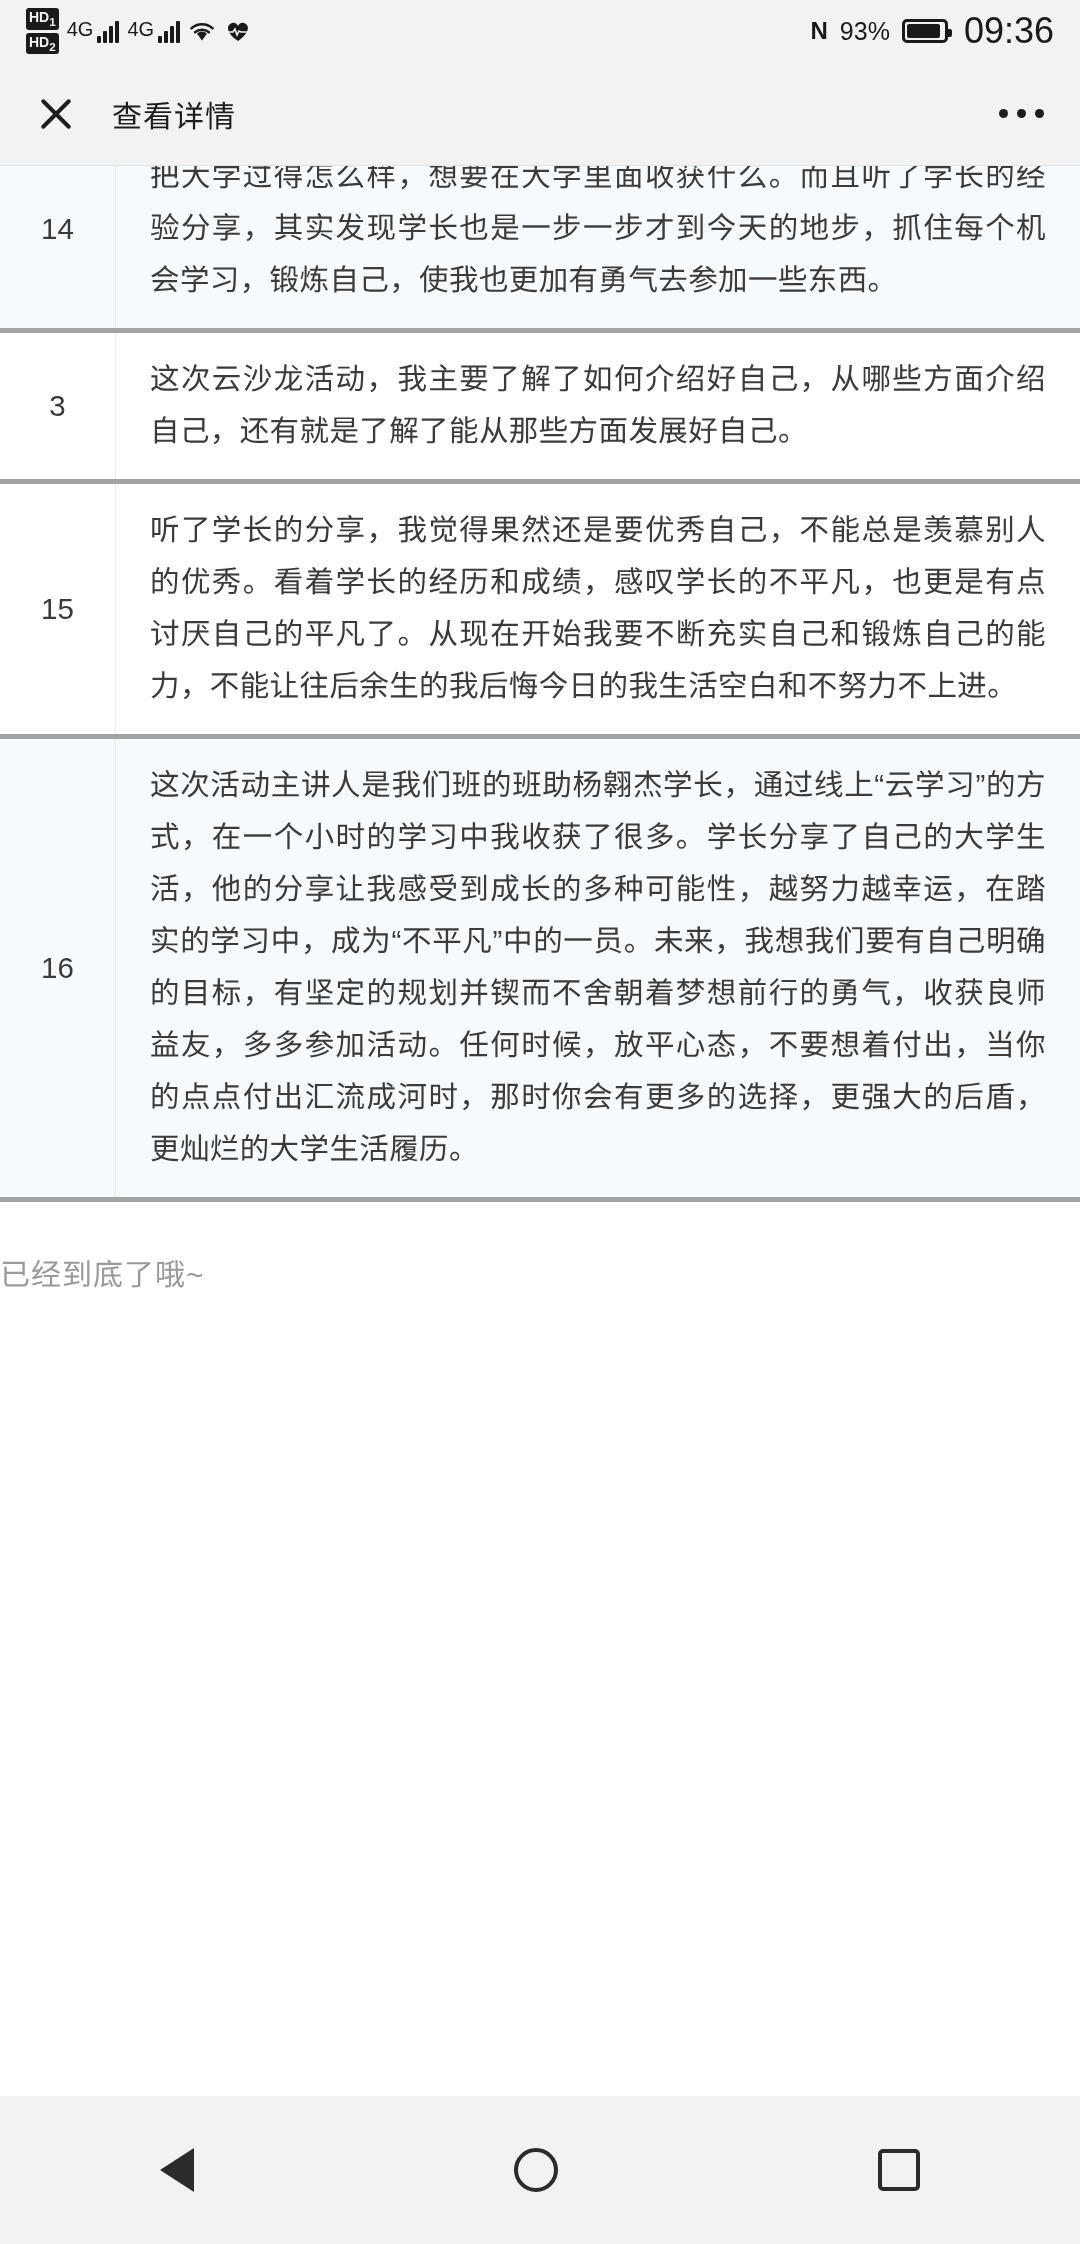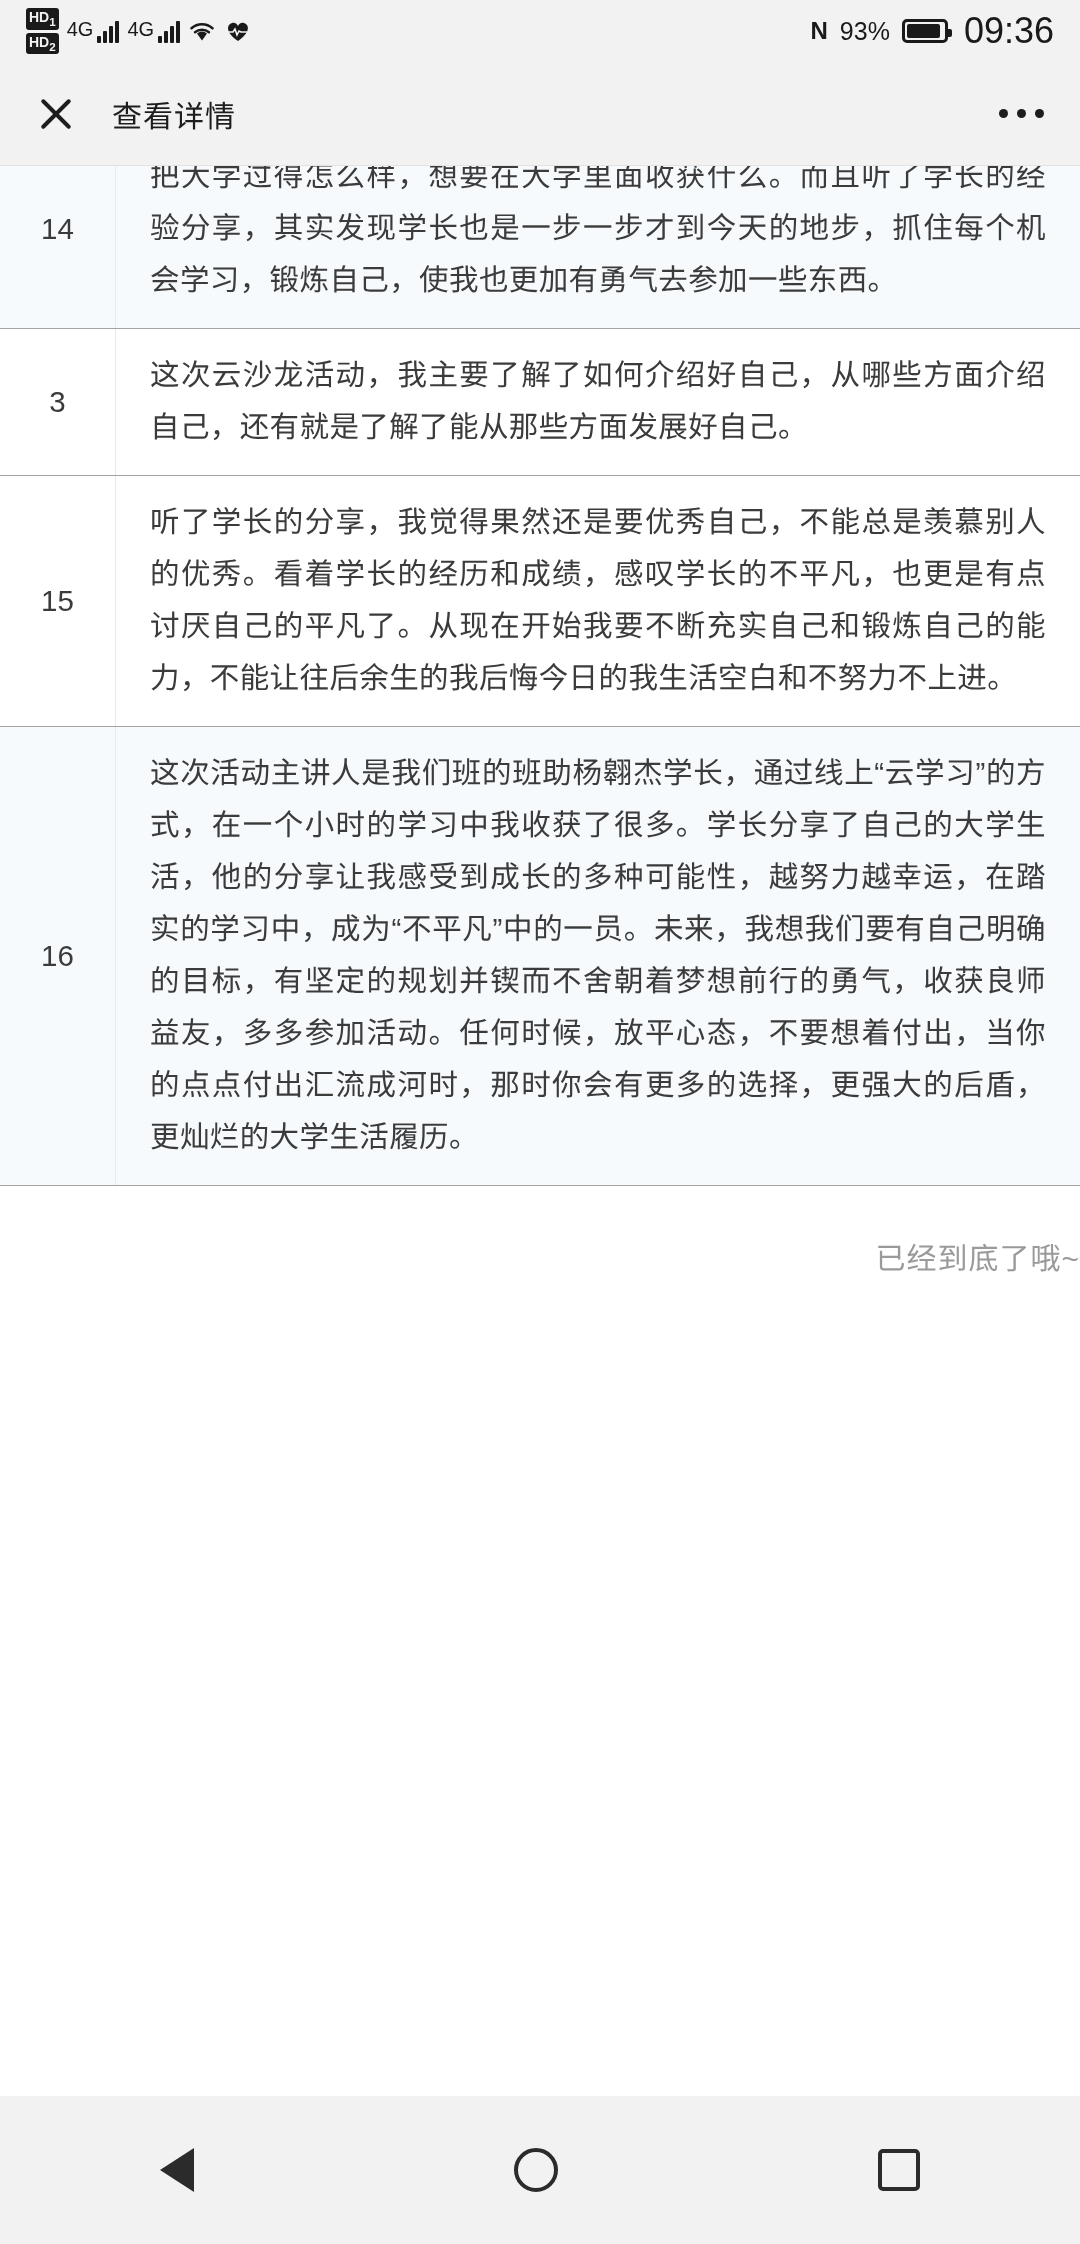--- a/index.html
+++ b/index.html
@@ -180,21 +180,21 @@
     background: #ffffff;
     overflow: hidden;
   }
   .table {
     width: 1080px;
     border-collapse: collapse;
     table-layout: fixed;
     margin-top: -36px;
   }
   .table td {
-    border-bottom: 1px solid #a3a3a3;
+    border-bottom: 5px solid #a3a3a3;
     vertical-align: middle;
     font-size: 29.5px;
     color: #3b3b3b;
     line-height: 52px;
   }
   .col-idx {
     width: 113px;
     text-align: center;
     color: #3b3b3b;
     font-size: 30px;
@@ -202,24 +202,24 @@
   }
   .col-txt {
     padding: 20px 34px 22px 34px;
     text-align: justify;
     letter-spacing: 0.4px;
   }
   tr.alt td { background: #f7fafc; }
   tr.plain td { background: #ffffff; }
 
   .end-note {
-    text-align: right;
+    text-align: left;
     font-size: 30px;
     color: #9a9a9a;
-    padding: 48px 0 0 16px;
+    padding: 48px 0 0 0;
     letter-spacing: 1px;
   }
 
   
   .nav-bar {
     position: absolute;
     bottom: 0;
     left: 0;
     width: 1080px;
     height: 148px;

